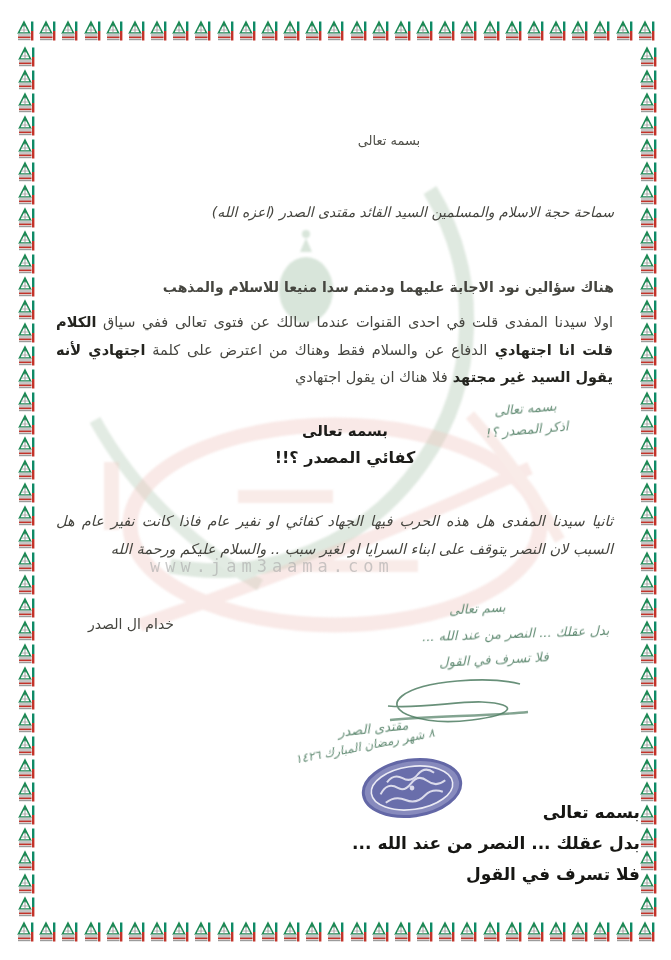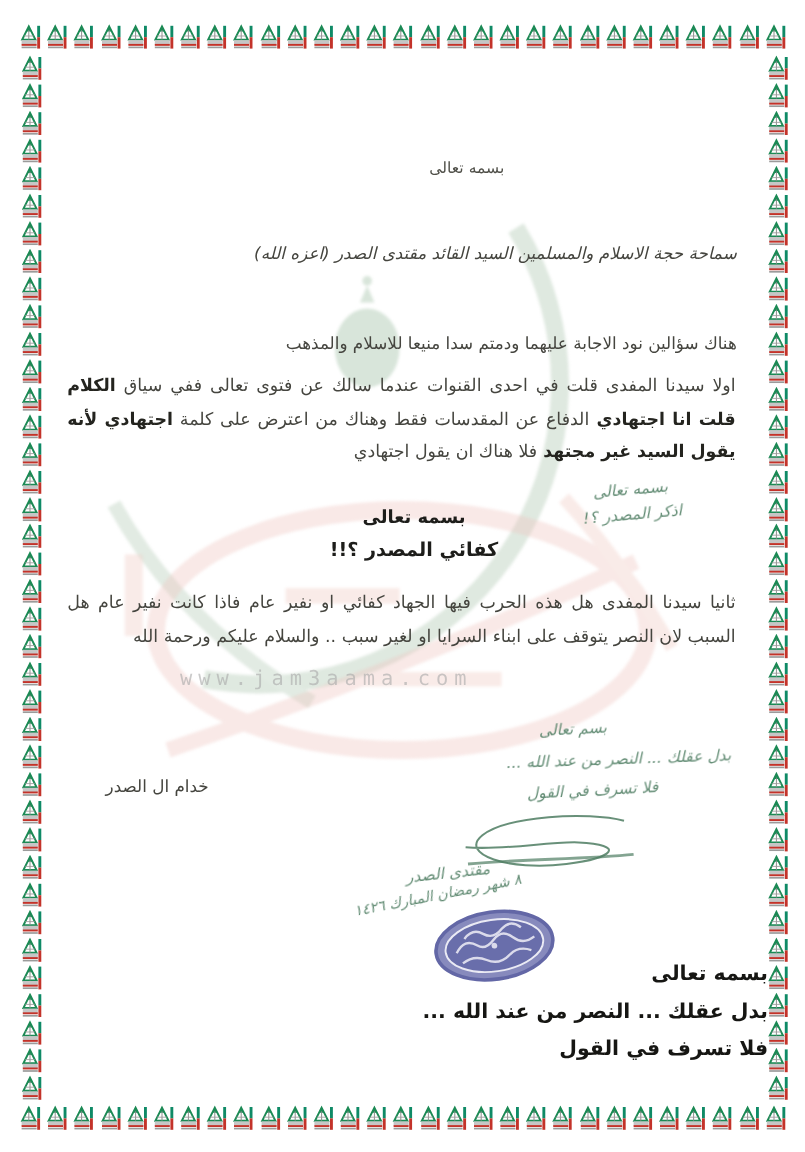--- a/index.html
+++ b/index.html
@@ -19,26 +19,26 @@
   .wm-url{
     position:absolute;left:150px;top:556px;width:350px;
     font-family:"DejaVu Sans Mono",monospace;font-size:17px;letter-spacing:5px;
     color:#ababab;opacity:.62;pointer-events:none;
   }
   
   .t{position:absolute;direction:rtl;color:#45453f;filter:blur(.22px);}
   .basmala-top{top:133px;left:289px;width:200px;text-align:center;font-size:13px;color:#4f4f48;}
   .sal1{top:204px;right:57px;font-size:14px;font-style:italic;}
   .sal2{top:241px;right:57px;font-size:14px;}
-  .sal3{top:279px;right:57px;font-size:14px;}
+  .sal3{top:279px;right:57px;font-size:14px;font-weight:bold;}
   .para{left:56px;right:58px;font-size:14.5px;line-height:27.5px;text-align:justify;text-align-last:right;}
   .para1{top:309px;}
-  .para2{top:490px;}
+  .para2{top:508px;font-style:italic;}
   .para .b{font-weight:700;color:#24241f;}
-  .khaddam{top:616px;left:88px;font-size:14px;margin-top:32px;}
+  .khaddam{top:616px;left:88px;font-size:14px;}
   .typed-reply1{top:419px;left:240px;width:210px;text-align:center;font-weight:700;color:#1d1d1a;}
   .typed-reply1 .l1{font-size:15px;line-height:25px;}
   .typed-reply1 .l2{font-size:16px;line-height:27px;}
   .typed-reply2{top:797px;right:31px;text-align:right;font-weight:700;color:#161613;font-size:17px;line-height:31px;}
   
   .hand{position:absolute;direction:rtl;font-style:italic;color:#4e7d62;opacity:.88;filter:blur(.25px);}
   .hand1{top:398px;right:103px;text-align:center;font-size:13px;line-height:21px;transform:rotate(-5deg);}
   .hand2-l1{top:601px;right:165px;font-size:13px;transform:rotate(-3deg);}
   .hand2-l2{top:626px;right:62px;font-size:13px;transform:rotate(-2deg);}
   .hand2-l3{top:652px;right:122px;font-size:13px;transform:rotate(-3deg);}
@@ -497,21 +497,21 @@
       <path d="M470 415 Q 520 470 560 540" stroke="#f0cac2" stroke-width="11" fill="none"></path>
     </g>
   </svg>
   <div class="wm-url">www.jam3aama.com</div>
 
   <div class="t basmala-top">بسمه تعالى</div>
 
   <div class="t sal1">سماحة حجة الاسلام والمسلمين السيد القائد مقتدى الصدر (اعزه الله)</div>
   <div class="t sal3">هناك سؤالين نود الاجابة عليهما ودمتم سدا منيعا للاسلام والمذهب</div>
 
-  <div class="t para para1"><span>اولا سيدنا المفدى قلت في احدى القنوات عندما سالك عن فتوى تعالى ففي سياق </span><span class="b">الكلام قلت انا اجتهادي </span><span>الدفاع عن المقدسات فقط وهناك من اعترض على كلمة </span><span class="b">اجتهادي لأنه يقول السيد غير مجتهد </span><span>فلا هناك ان يقول اجتهادي</span></div>
+  <div class="t para para1"><span>اولا سيدنا المفدى قلت في احدى القنوات عندما سالك عن فتوى تعالى ففي سياق </span><span class="b">الكلام قلت انا اجتهادي </span><span>الدفاع عن والسلام فقط وهناك من اعترض على كلمة </span><span class="b">اجتهادي لأنه يقول السيد غير مجتهد </span><span>فلا هناك ان يقول اجتهادي</span></div>
 
   <div class="hand hand1">
     <div>بسمه تعالى</div>
     <div>اذكر المصدر ؟!</div>
   </div>
 
   <div class="t typed-reply1">
     <div class="l1">بسمه تعالى</div>
     <div class="l2">كفائي المصدر ؟!!</div>
   </div>

